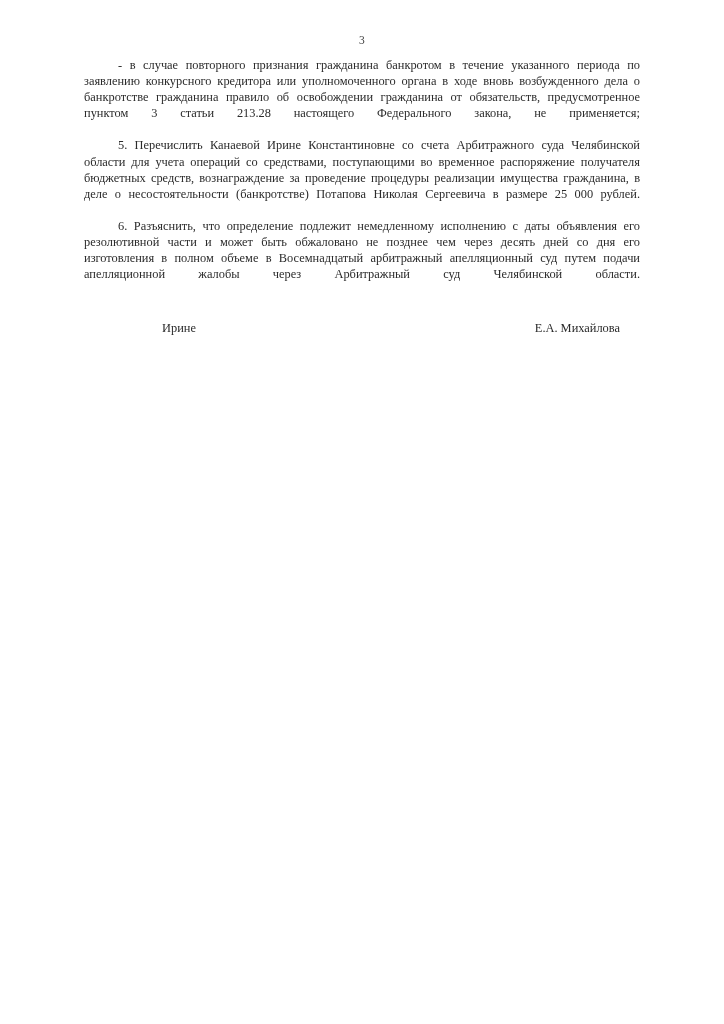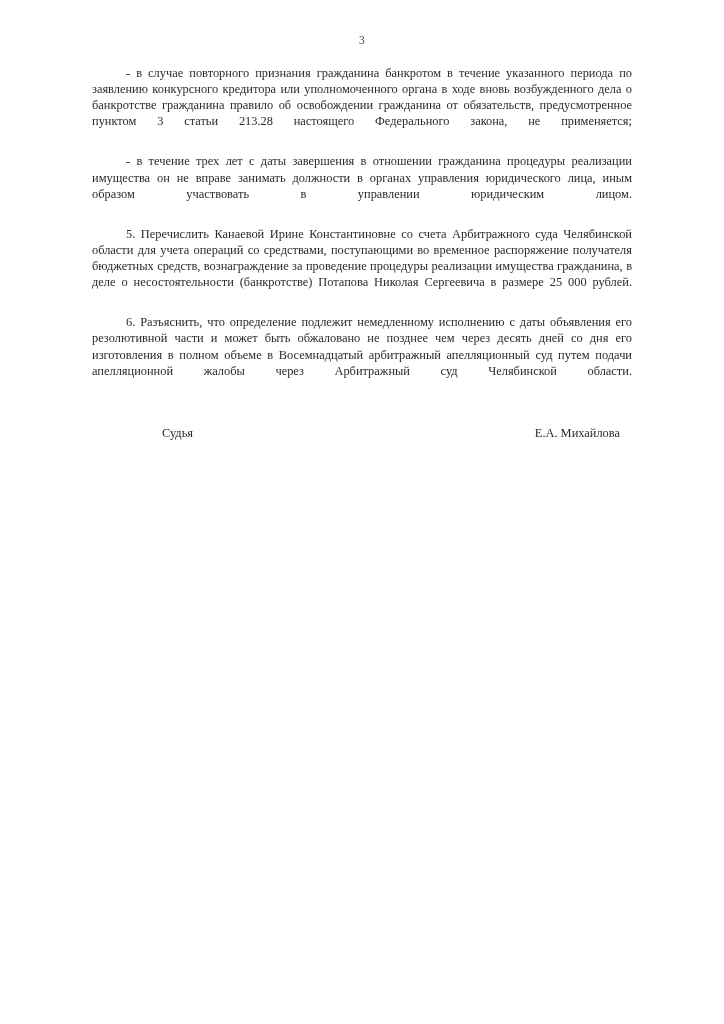--- a/index.html
+++ b/index.html
@@ -35,21 +35,21 @@
     letter-spacing: 0.2px;
   }
 
   .doc-body {
     margin: 0 auto;
     width: 556px;           
     padding-top: 10px;
   }
 
   p.para {
-    margin: 8px;
+    margin: 0;
     font-size: 12.4px;
     line-height: 16.1px;
     text-align: justify;
     text-justify: inter-word;
     text-indent: 34px;
     color: #2b2b2b;
     hyphens: none;
     word-spacing: 0.1px;
   }
 
@@ -84,26 +84,25 @@
 <body>
 
 <div class="page">
 
   <div class="page-number">3</div>
 
   <div class="doc-body">
 
     <p class="para">- в случае повторного признания гражданина банкротом в течение указанного периода по заявлению конкурсного кредитора или уполномоченного органа в ходе вновь возбужденного дела о банкротстве гражданина правило об освобождении гражданина от обязательств, предусмотренное пунктом 3 статьи 213.28 настоящего Федерального закона, не применяется;</p>
 
-    <p class="para">-  в течение трех лет с даты завершения в отношении гражданина процедуры реализации имущества он не вправе занимать должности в органах управления юридического лица, иным образом участвовать в управлении юридическим лицом.</p>
 
     <p class="para">5. Перечислить Канаевой Ирине Константиновне со счета Арбитражного суда Челябинской области для учета операций со средствами, поступающими во временное распоряжение получателя бюджетных средств, вознаграждение за проведение процедуры реализации имущества гражданина, в деле о несостоятельности (банкротстве) Потапова Николая Сергеевича в размере 25 000 рублей.</p>
 
     <p class="para">6. Разъяснить, что определение подлежит немедленному исполнению с даты объявления его резолютивной части и может быть обжаловано не позднее чем через десять дней со дня его изготовления в полном объеме в Восемнадцатый арбитражный апелляционный суд путем подачи апелляционной жалобы через Арбитражный суд Челябинской области.</p>
 
   </div>
 
   <div class="signature-block">
-    <span class="signature-role">Судья</span>
+    <span class="signature-role">Ирине</span>
     <span class="signature-name">Е.А. Михайлова</span>
   </div>
 
 </div>
 
 </body></html>

